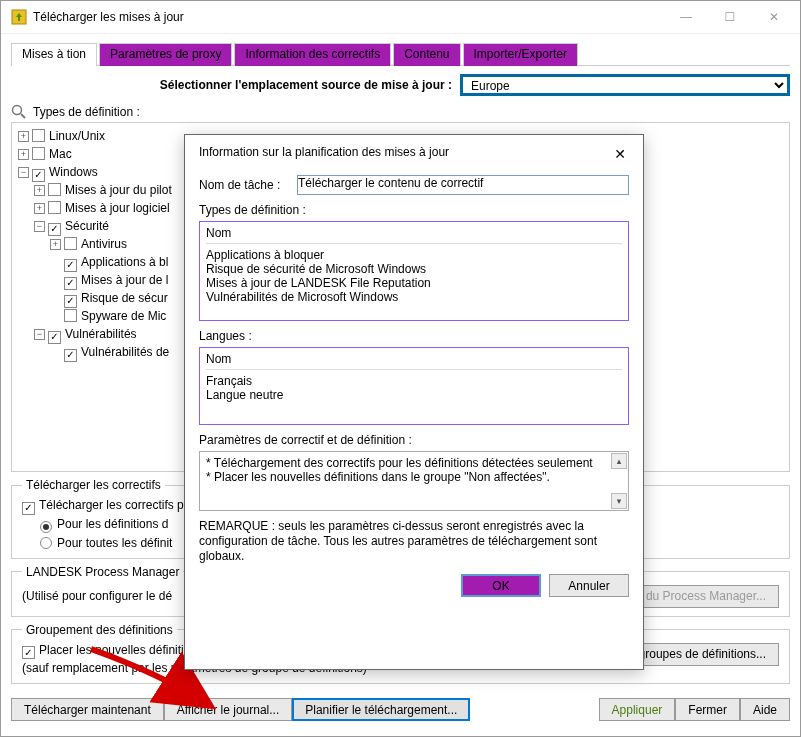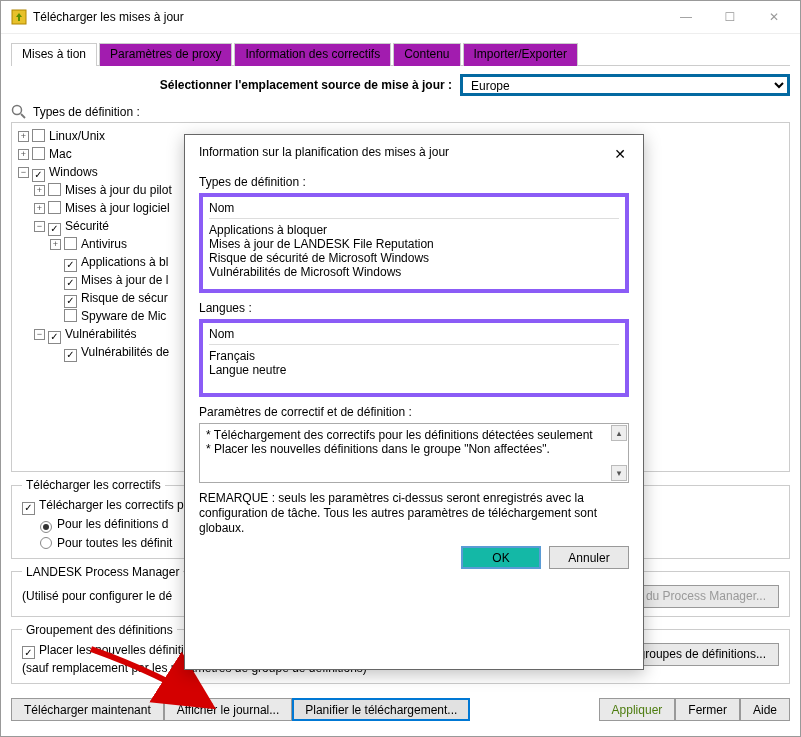--- a/index.html
+++ b/index.html
@@ -36,30 +36,30 @@
   .bottom-bar { display: flex; align-items: center; padding-top: 8px; }
   .bottom-bar .spacer { flex: 1; }
   
   .modal { position: absolute; left: 183px; top: 100px; width: 460px; height: 536px; border: 1px solid #666; background: #fff; box-shadow: 0 4px 16px rgba(0,0,0,0.25); padding: 10px 14px 12px 14px; z-index: 5; }
   .modal .mtitle { display: flex; align-items: flex-start; height: 22px; }
   .modal .mtitle .close { width: 18px; height: 18px; display: flex; align-items: center; justify-content: center; font-size: 14px; }
   .modal .frow { display: flex; align-items: center; margin: 8px 0 6px 0; }
   .modal .frow .lbl { width: 98px; }
   .inputbox { border: 1px solid #7a9ac0; height: 20px; position: relative; flex: 1; }
   .section-label { margin-top: 8px; margin-bottom: 4px; }
-  .listbox { border: 4px solid #8b5cf6; padding: 4px 6px; background: #fff; }
+  .listbox { border: 1px solid #8b5cf6; padding: 4px 6px; background: #fff; }
   .listbox .hdr { border-bottom: 1px solid #ddd; padding-bottom: 3px; margin-bottom: 4px; }
   .listbox.small { height: 100px; overflow: hidden; }
   .listbox.tiny { height: 78px; overflow: hidden; }
   .parambox { border: 1px solid #aaa; padding: 4px 6px; background: #fff; position: relative; height: 60px; }
   .parambox .scroll-up, .parambox .scroll-dn { position: absolute; right: 1px; width: 16px; height: 16px; background: #eee; border: 1px solid #bbb; display: flex; align-items: center; justify-content: center; font-size: 9px; color: #555; }
   .parambox .scroll-up { top: 1px; } .parambox .scroll-dn { bottom: 1px; }
   .note { margin-top: 8px; line-height: 15px; }
   .modal .btnrow { display: flex; justify-content: flex-end; gap: 8px; margin-top: 10px; }
-  .btn.ok { background: #14b8a6; border: 1px solid #5a9bd5; outline: 1px solid #5a9bd5; outline-offset: -2px; width: 80px; }
+  .btn.ok { background: #a21caf; border: 1px solid #5a9bd5; outline: 1px solid #5a9bd5; outline-offset: -2px; width: 80px; }
   .btn.cancel { width: 80px; }
   .wide-btn { height: 23px; padding: 3px 12px; border: 1px solid #999; background: #e9e9e9; }
   .disabled-right { color: #9a9a9a; }
   .arrow-svg { position: absolute; left: 80px; top: 610px; z-index: 2; pointer-events: none; }
 </style>
 </head>
 <body>
 
 <div class="window">
 
@@ -176,27 +176,33 @@
         </defs>
       <path d="M10,5 Q80,30 130,62" stroke="#d40000" stroke-width="6" fill="none" marker-end="url(#ah)"></path>
     </svg>
 
     <div class="modal">
       <div class="mtitle">
         <span style="flex:1;">Information sur la planification des mises à jour</span>
         <span class="close">✕</span>
       </div>
 
+      <div class="frow">
+        <span class="lbl">Nom de tâche :</span>
+        <div class="inputbox">
+          <div class="selhl">Télécharger le contenu de correctif</div>
+        </div>
+      </div>
 
       <div class="section-label">Types de définition :</div>
       <div class="listbox small">
         <div class="hdr">Nom</div>
         <div>Applications à bloquer</div>
+        <div>Risque de sécurité de Microsoft Windows</div>
         <div>Mises à jour de LANDESK File Reputation</div>
-        <div>Risque de sécurité de Microsoft Windows</div>
         <div>Vulnérabilités de Microsoft Windows</div>
       </div>
 
       <div class="section-label">Langues :</div>
       <div class="listbox tiny">
         <div class="hdr">Nom</div>
         <div>Français</div>
         <div>Langue neutre</div>
       </div>
 

